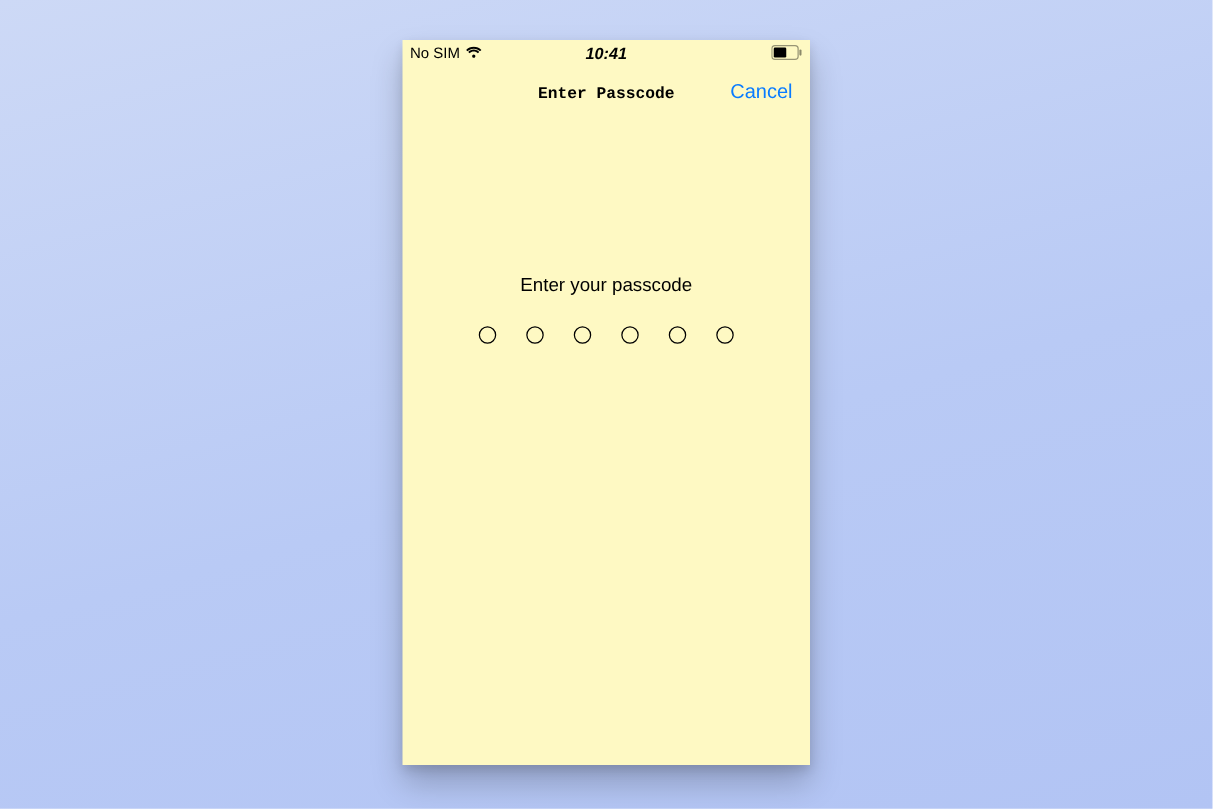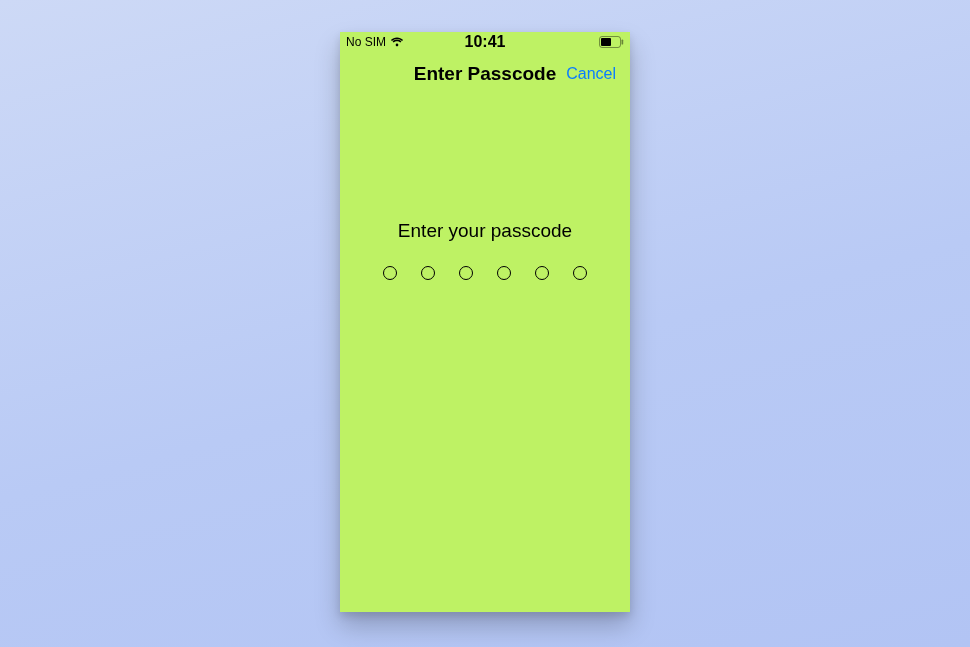--- a/index.html
+++ b/index.html
@@ -6,72 +6,73 @@
   html, body { width: 970px; height: 647px; }
   body {
     background: linear-gradient(165deg, #cdd9f6 0%, #b9caf5 55%, #b2c4f4 100%);
     font-family: -apple-system, "Helvetica Neue", Helvetica, Arial, sans-serif;
     display: flex;
     align-items: flex-start;
     justify-content: center;
   }
   .phone {
     margin-top: 32px;
-    width: 290px;
+    width: 326px;
     height: 580px;
-    background: #bef264;
+    background: #fef9c3;
     box-shadow: 0 14px 24px rgba(0,0,0,0.22), 0 4px 8px rgba(0,0,0,0.12);
     position: relative;
     overflow: hidden;
   }
   
   .status-bar {
     height: 20px;
     display: flex;
     align-items: center;
     justify-content: space-between;
     padding: 0 6px;
     font-size: 12px;
     color: #000;
   }
   .status-left { display: flex; align-items: center; gap: 4px; font-weight: 400;}
-  .status-center { font-weight: 600; position:absolute; left:50%; transform:translateX(-50%); font-size:16px;}
+  .status-center { font-weight: 600; position:absolute; left:50%; transform:translateX(-50%); font-size:13px;font-style:italic;}
   .status-right { display: flex; align-items: center; }
   .wifi-icon svg { display:block; }
   .battery-icon svg { display:block; }
 
   
   .nav-bar {
     height: 44px;
     display: flex;
     align-items: center;
     justify-content: center;
     position: relative;
   }
   .nav-title {
-    font-size: 19px;
+    font-size: 13px;
     font-weight: 600;
     color: #000;
+    font-family: Liberation Mono, monospace;
   }
   .nav-cancel {
     position: absolute;
     right: 14px;
     font-size: 16px;
     font-weight: 400;
     color: #0a7cff;
     cursor: pointer;
   }
 
   
   .content {
     text-align: center;
   }
   .prompt {
     margin-top: 124px;
-    font-size: 19px;
+    font-size: 15px;
     color: #000;
     font-weight: 400;
   }
   .dots {
     margin-top: 24px;
     display: flex;
     justify-content: center;
     gap: 24px;
   }
   .dot {

